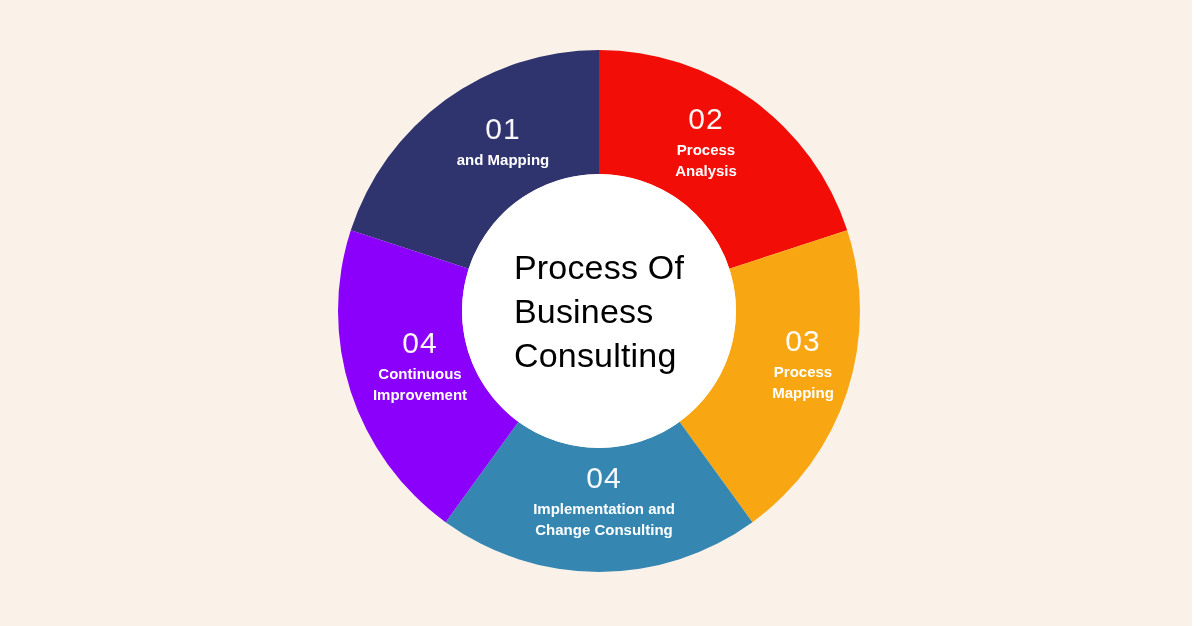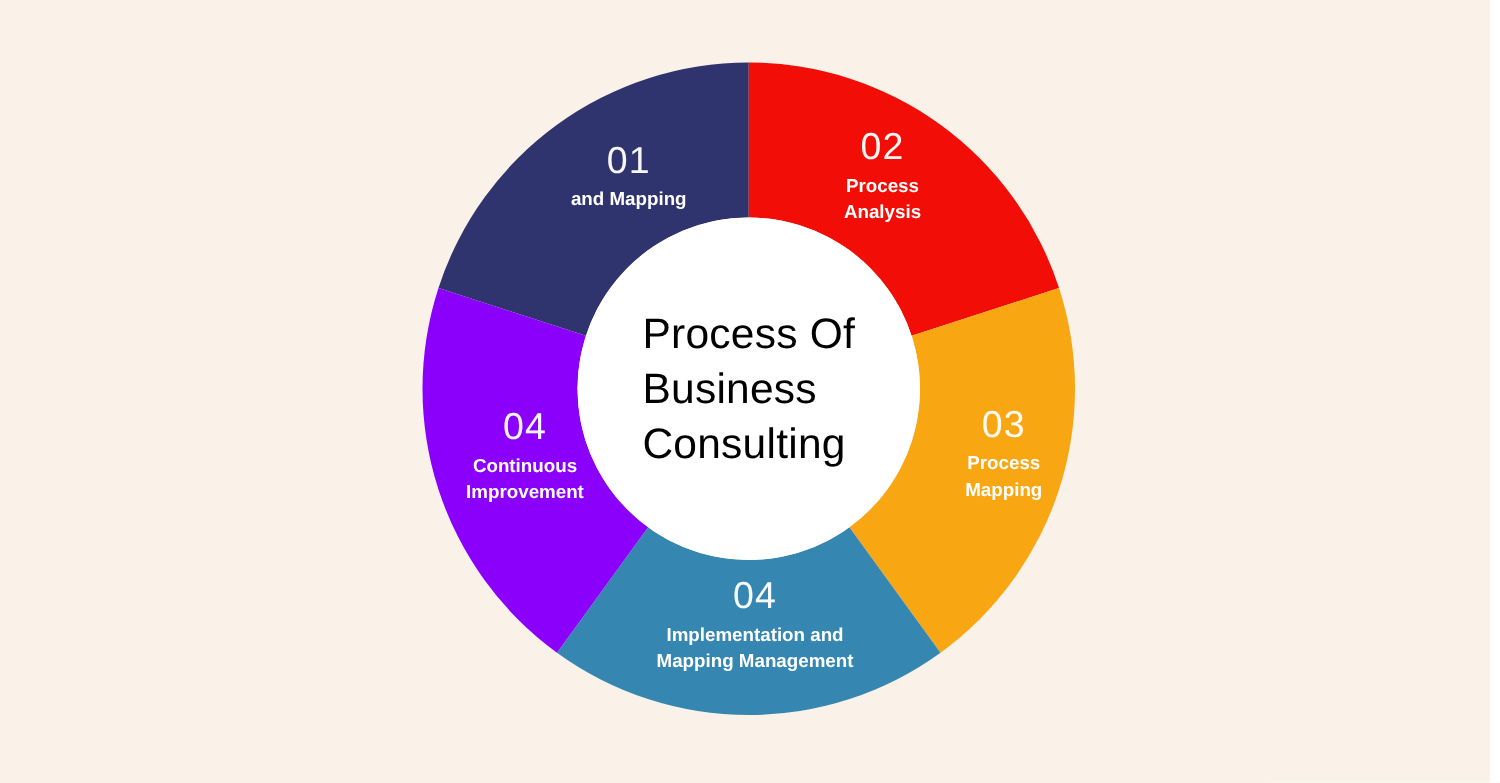--- a/index.html
+++ b/index.html
@@ -80,21 +80,21 @@
         <div class="seg-line">Analysis</div>
       </div>
       <div class="seg-label" style="left: 791px; top: 363px; margin-left: 12px;">
         <div class="seg-number">03</div>
         <div class="seg-line">Process</div>
         <div class="seg-line">Mapping</div>
       </div>
       <div class="seg-label" style="left: 604px; top: 500px;">
         <div class="seg-number">04</div>
         <div class="seg-line">Implementation and</div>
-        <div class="seg-line">Mapping Management</div>
+        <div class="seg-line">Change Consulting</div>
       </div>
       <div class="seg-label" style="left: 420px; top: 365px;">
         <div class="seg-number">04</div>
         <div class="seg-line">Continuous</div>
         <div class="seg-line">Improvement</div>
       </div>
     </div>
   <div class="center-title">
     <span class="line">Process Of</span>
     <span class="line">Business</span>

